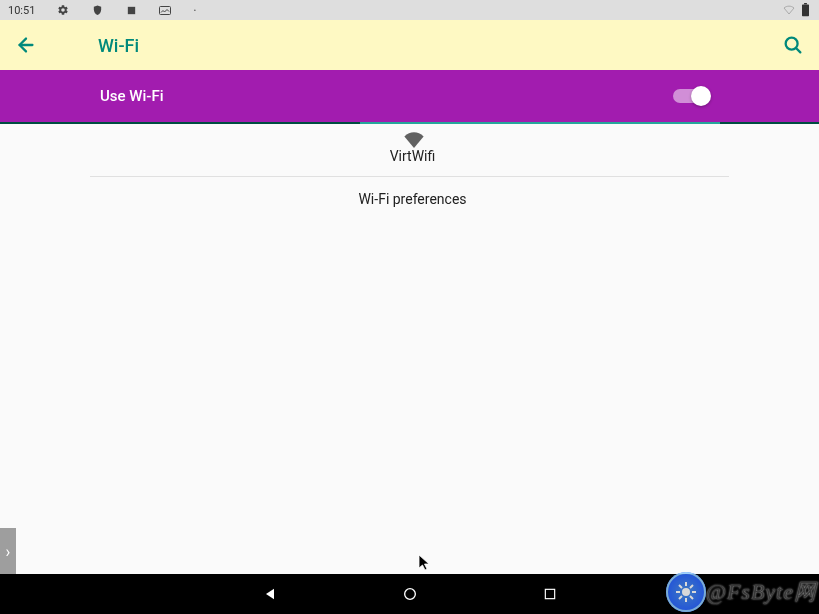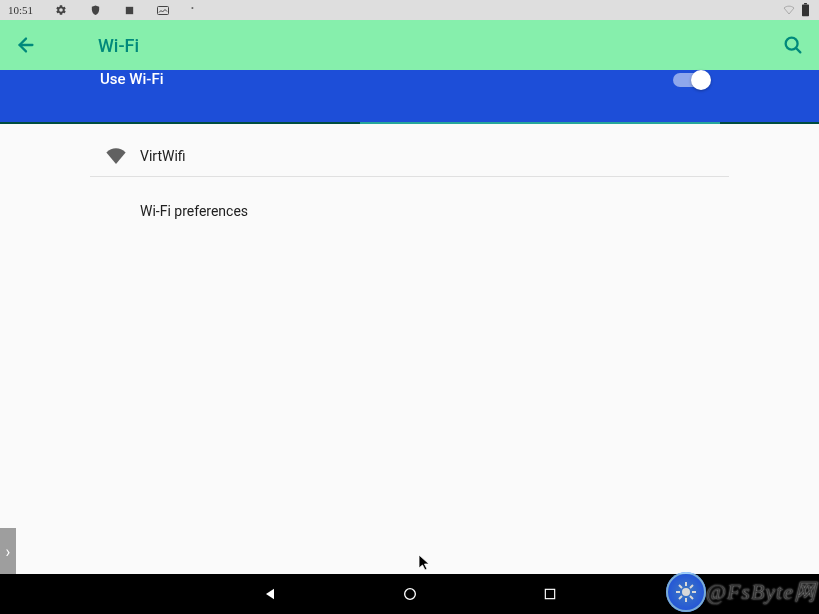--- a/index.html
+++ b/index.html
@@ -7,27 +7,27 @@
   
   .status-bar {
     height: 20px;
     background: #dedede;
     display: flex;
     align-items: center;
     padding: 0 8px;
     font-size: 11px;
     color: #333;
   }
-  .status-left { display: flex; align-items: flex-start; gap: 22px; font-family: Liberation Serif, serif; }
+  .status-left { display: flex; align-items: center; gap: 22px; }
   .status-right { margin-left: auto; display: flex; align-items: center; gap: 4px; }
   .status-icon { width: 12px; height: 12px; display: inline-flex; align-items: center; justify-content: center; }
   
   .app-bar {
     height: 50px;
-    background: #86efac;
+    background: #fef9c3;
     display: flex;
     align-items: center;
     padding: 0 14px;
   }
   .back-btn {
     width: 24px; height: 24px;
     display: flex; align-items: center; justify-content: center;
     cursor: pointer;
     color: #00897b;
   }
@@ -40,22 +40,23 @@
   .search-btn {
     margin-left: auto;
     width: 24px; height: 24px;
     display: flex; align-items: center; justify-content: center;
     cursor: pointer;
     color: #00897b;
   }
   
   .toggle-bar {
     height: 52px;
-    background: #1d4ed8;
-    display: flex;
+    background: #a21caf;
+    display: flex;
+    align-items: center;
     padding: 0 20px 0 100px;
     color: #fff;
   }
   .toggle-label { font-size: 15px; font-weight: 500; }
   .toggle-switch {
     margin-left: auto;
     margin-right: 90px;
     width: 36px; height: 20px;
     position: relative;
     cursor: pointer;
@@ -87,24 +88,25 @@
     width: 360px;
     height: 2px;
     background: #26a69a;
   }
   
   .content { padding: 0; }
   .list-area { padding: 0 90px; }
   
   .list-item {
     display: flex;
-    align-items: flex-end;
+    align-items: center;
     min-height: 48px;
     padding: 8px 0;
     cursor: pointer;
+    flex-direction: column;
   }
   .list-icon {
     width: 44px;
     display: flex;
     align-items: center;
     justify-content: flex-start;
     padding-left: 16px;
   }
   .list-text {
     padding-left: 6px;

